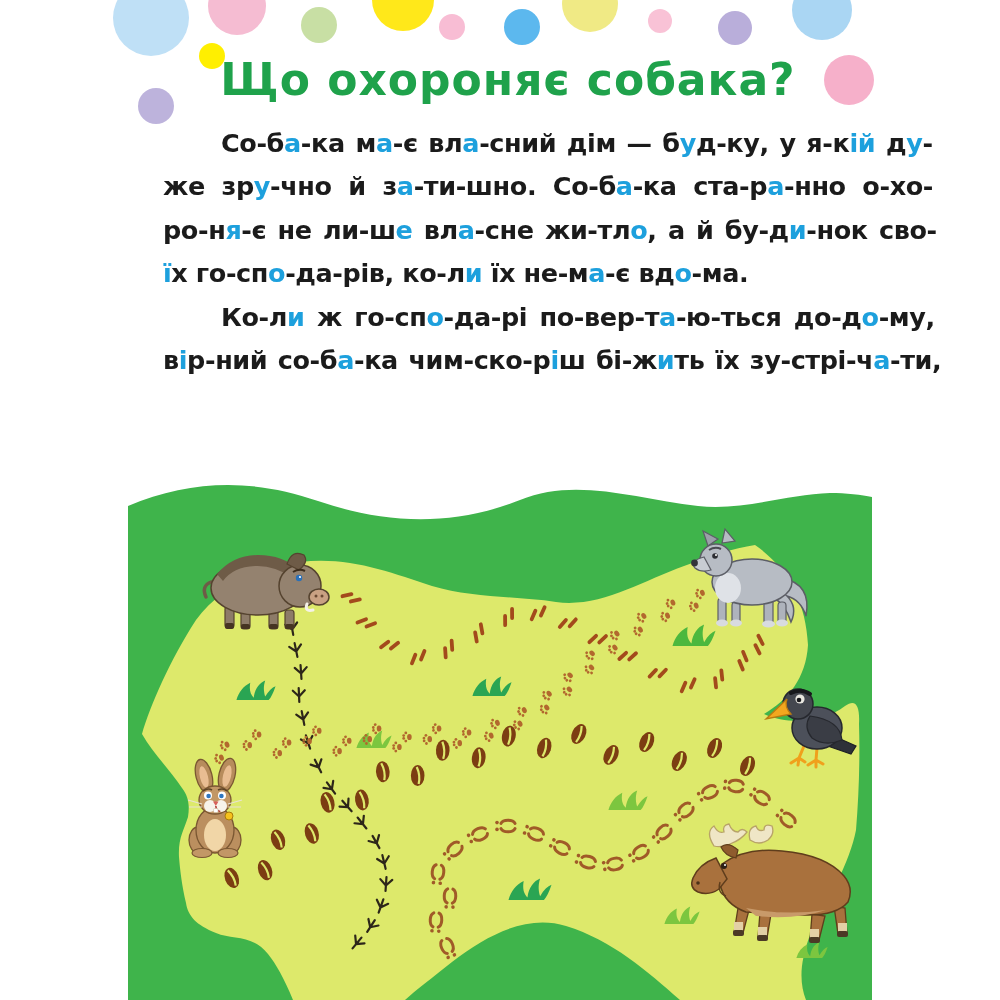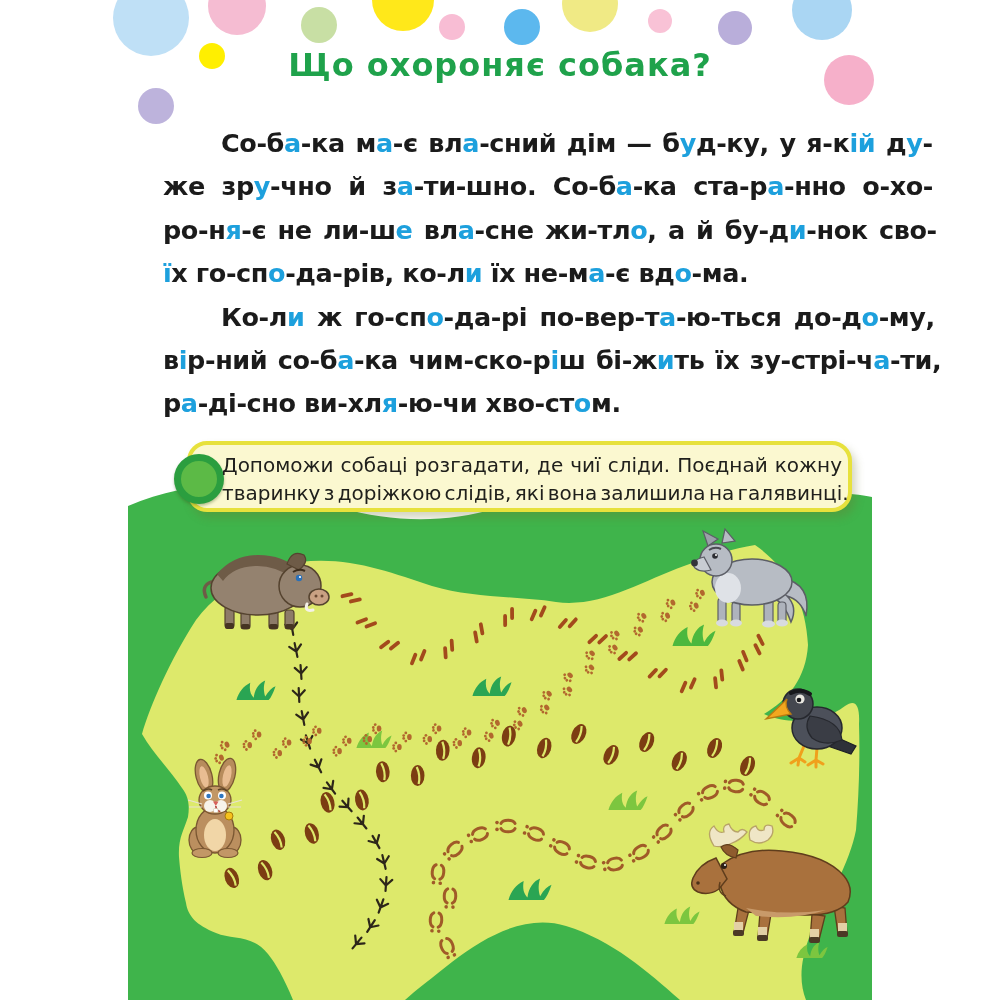--- a/index.html
+++ b/index.html
@@ -1,20 +1,20 @@
 <!DOCTYPE html>
 <html><head>
 <meta charset="utf-8">
 <style>
   html,body{margin:0;padding:0;background:#ffffff;}
   .page{position:relative;width:1000px;height:1000px;background:#ffffff;overflow:hidden;
         font-family:"DejaVu Sans","Liberation Sans",sans-serif;}
   .dot{position:absolute;border-radius:50%;}
-  .title{position:absolute;left:128px;top:46px;width:744px;margin:0;text-align:center;
-         font-size:32px;font-weight:bold;letter-spacing:1px;}
+  .title{position:absolute;left:128px;top:46px;width:744px;margin:8px;text-align:center;
+         font-size:44px;font-weight:bold;letter-spacing:1px;}
   .story{position:absolute;left:163px;top:122px;width:700px;font-weight:bold;}
   .story .line{white-space:pre;height:43.4px;line-height:43.4px;font-size:25.5px;
                letter-spacing:-0.4px;color:#1b1b1b;}
   .story .line.indent{padding-left:58px;}
   .story .blue{}
   .task-box{position:absolute;left:187px;top:441px;width:665px;height:71px;box-sizing:border-box;
             background:#fbf8d0;border:4px solid #e7e13c;border-radius:20px;
             box-shadow:4px 6px 9px rgba(110,115,45,.30);}
   .task-dot{position:absolute;left:-17px;top:9px;width:36px;height:36px;border-radius:50%;
             background:#5cba46;border:7px solid #2b9e3f;box-shadow:0 2px 3px rgba(60,90,30,.35);}
@@ -45,21 +45,20 @@
 
   <h1 class="title" style="color: rgb(31, 162, 75);">Що охороняє собака?</h1>
 
   <div id="story" class="story">
       <div class="line indent" style="word-spacing: 2.21289px;"><span><span>Со-б</span><span class="blue" style="color: rgb(29, 160, 221);">а</span><span>-ка м</span><span class="blue" style="color: rgb(29, 160, 221);">а</span><span>-є вл</span><span class="blue" style="color: rgb(29, 160, 221);">а</span><span>-сний дім — б</span><span class="blue" style="color: rgb(29, 160, 221);">у</span><span>д-ку, у я-к</span><span class="blue" style="color: rgb(29, 160, 221);">ій</span><span> д</span><span class="blue" style="color: rgb(29, 160, 221);">у</span><span>-</span></span></div>
       <div class="line" style="word-spacing: 8.16927px;"><span><span>же зр</span><span class="blue" style="color: rgb(29, 160, 221);">у</span><span>-чно й з</span><span class="blue" style="color: rgb(29, 160, 221);">а</span><span>-ти-шно. Со-б</span><span class="blue" style="color: rgb(29, 160, 221);">а</span><span>-ка ста-р</span><span class="blue" style="color: rgb(29, 160, 221);">а</span><span>-нно о-хо-</span></span></div>
       <div class="line" style="word-spacing: 2.81641px;"><span><span>ро-н</span><span class="blue" style="color: rgb(29, 160, 221);">я</span><span>-є не ли-ш</span><span class="blue" style="color: rgb(29, 160, 221);">е</span><span> вл</span><span class="blue" style="color: rgb(29, 160, 221);">а</span><span>-сне жи-тл</span><span class="blue" style="color: rgb(29, 160, 221);">о</span><span>, а й бу-д</span><span class="blue" style="color: rgb(29, 160, 221);">и</span><span>-нок сво-</span></span></div>
       <div class="line"><span><span class="blue" style="color: rgb(29, 160, 221);">ї</span><span>х го-сп</span><span class="blue" style="color: rgb(29, 160, 221);">о</span><span>-да-рів, ко-л</span><span class="blue" style="color: rgb(29, 160, 221);">и</span><span> їх не-м</span><span class="blue" style="color: rgb(29, 160, 221);">а</span><span>-є вд</span><span class="blue" style="color: rgb(29, 160, 221);">о</span><span>-ма.</span></span></div>
       <div class="line indent" style="word-spacing: 3.91406px;"><span><span>Ко-л</span><span class="blue" style="color: rgb(29, 160, 221);">и</span><span> ж го-сп</span><span class="blue" style="color: rgb(29, 160, 221);">о</span><span>-да-рі по-вер-т</span><span class="blue" style="color: rgb(29, 160, 221);">а</span><span>-ю-ться до-д</span><span class="blue" style="color: rgb(29, 160, 221);">о</span><span>-му,</span></span></div>
       <div class="line" style="word-spacing: 2.02188px;"><span><span>в</span><span class="blue" style="color: rgb(29, 160, 221);">і</span><span>р-ний со-б</span><span class="blue" style="color: rgb(29, 160, 221);">а</span><span>-ка чим-ско-р</span><span class="blue" style="color: rgb(29, 160, 221);">і</span><span>ш бі-ж</span><span class="blue" style="color: rgb(29, 160, 221);">и</span><span>ть їх зу-стрі-ч</span><span class="blue" style="color: rgb(29, 160, 221);">а</span><span>-ти,</span></span></div>
-      <div class="line"><span><span>р</span><span class="blue" style="color: rgb(29, 160, 221);">а</span><span>-ді-сно ви-хл</span><span class="blue" style="color: rgb(29, 160, 221);">я</span><span>-ю-чи хво-ст</span><span class="blue" style="color: rgb(29, 160, 221);">о</span><span>м.</span></span></div>
     </div>
 
   <svg id="scene" width="744" height="522" viewBox="128 478 744 522">
     <path id="bg-blob" d="M128,506 C190,480 252,478 318,501 C382,523 450,528 520,500 C576,477 636,499 698,506 C744,511 788,494 830,493 C846,493 862,495 872,497 L872,1000 L128,1000 Z" fill="#3fb44b"></path>
     <path id="meadow-blob" d="M196,620 C220,588 258,568 300,562 C348,556 390,572 432,586 C472,598 516,596 556,602 C600,608 640,582 684,566 C708,557 734,548 755,545 C788,568 806,602 808,645 C806,678 788,700 764,714 C790,726 824,722 845,706 C856,698 860,706 859,724 C860,758 859,794 856,830 C850,862 828,900 810,935 C800,962 799,982 806,1000 L680,1000 C648,972 612,940 566,926 C528,914 488,934 452,962 C432,978 416,990 405,1000 L293,1000 C284,978 276,964 268,954 C252,934 232,940 216,933 C196,925 188,916 186,903 C182,886 180,870 179,857 C178,838 184,830 188,817 C190,804 188,796 182,788 C170,770 152,752 142,734 C150,706 170,660 196,620 Z" fill="#dde96b"></path>
     <g id="grass-layer">
         <path d="M-17,0 C-15,-7 -11,-12 -5,-15 C-6,-9 -5,-5 -2,-2 C-1,-10 3,-15 8,-17 C6,-11 7,-6 8,-3 C11,-8 14,-11 17,-12 C15,-6 13,-2 11,0 Z" fill="#2aa553" transform="translate(256,700) scale(1.15)"></path>
         <path d="M-17,0 C-15,-7 -11,-12 -5,-15 C-6,-9 -5,-5 -2,-2 C-1,-10 3,-15 8,-17 C6,-11 7,-6 8,-3 C11,-8 14,-11 17,-12 C15,-6 13,-2 11,0 Z" fill="#2aa553" transform="translate(492,696) scale(1.15)"></path>
         <path d="M-17,0 C-15,-7 -11,-12 -5,-15 C-6,-9 -5,-5 -2,-2 C-1,-10 3,-15 8,-17 C6,-11 7,-6 8,-3 C11,-8 14,-11 17,-12 C15,-6 13,-2 11,0 Z" fill="#7cc63f" transform="translate(374,748) scale(1.035)"></path>
         <path d="M-17,0 C-15,-7 -11,-12 -5,-15 C-6,-9 -5,-5 -2,-2 C-1,-10 3,-15 8,-17 C6,-11 7,-6 8,-3 C11,-8 14,-11 17,-12 C15,-6 13,-2 11,0 Z" fill="#4cb83e" transform="translate(694,646) scale(1.265)"></path>
@@ -890,19 +889,14 @@
       <path d="M60,84 Q100,92 140,86 Q110,96 70,92 Z" fill="#c89a6a"></path>
       <path d="M30,34 Q13,40 7,54 Q3,64 12,68 Q23,72 33,65 L41,55 Z" fill="#a9713d" stroke="#5f3d1c" stroke-width="1.5"></path>
       <path d="M34,58 q-3,11 6,14" stroke="#5f3d1c" stroke-width="1.4" fill="none"></path>
       <path d="M52,26 Q42,17 35,23 Q39,32 50,34 Z" fill="#8f5c2e" stroke="#5f3d1c" stroke-width="1.2"></path>
       <circle cx="12" cy="59" r="1.8" fill="#4a3018"></circle>
       <circle cx="38" cy="42" r="3" fill="#2c2016"></circle>
         <circle cx="39" cy="41" r="1" fill="#ffffff"></circle>
     </g>
   </svg>
 
-  <div class="task-box">
-    <div class="task-dot"></div>
-    <div class="task-line" id="task-line-0" style="word-spacing: 0.698661px;"><span>Допоможи собаці розгадати, де чиї сліди. Поєднай кожну</span></div>
-    <div class="task-line" id="task-line-1" style="word-spacing: -3px;"><span>тваринку з доріжкою слідів, які вона залишила на галявинці.</span></div>
-  </div>
 
 </div>
 
 </body></html>

